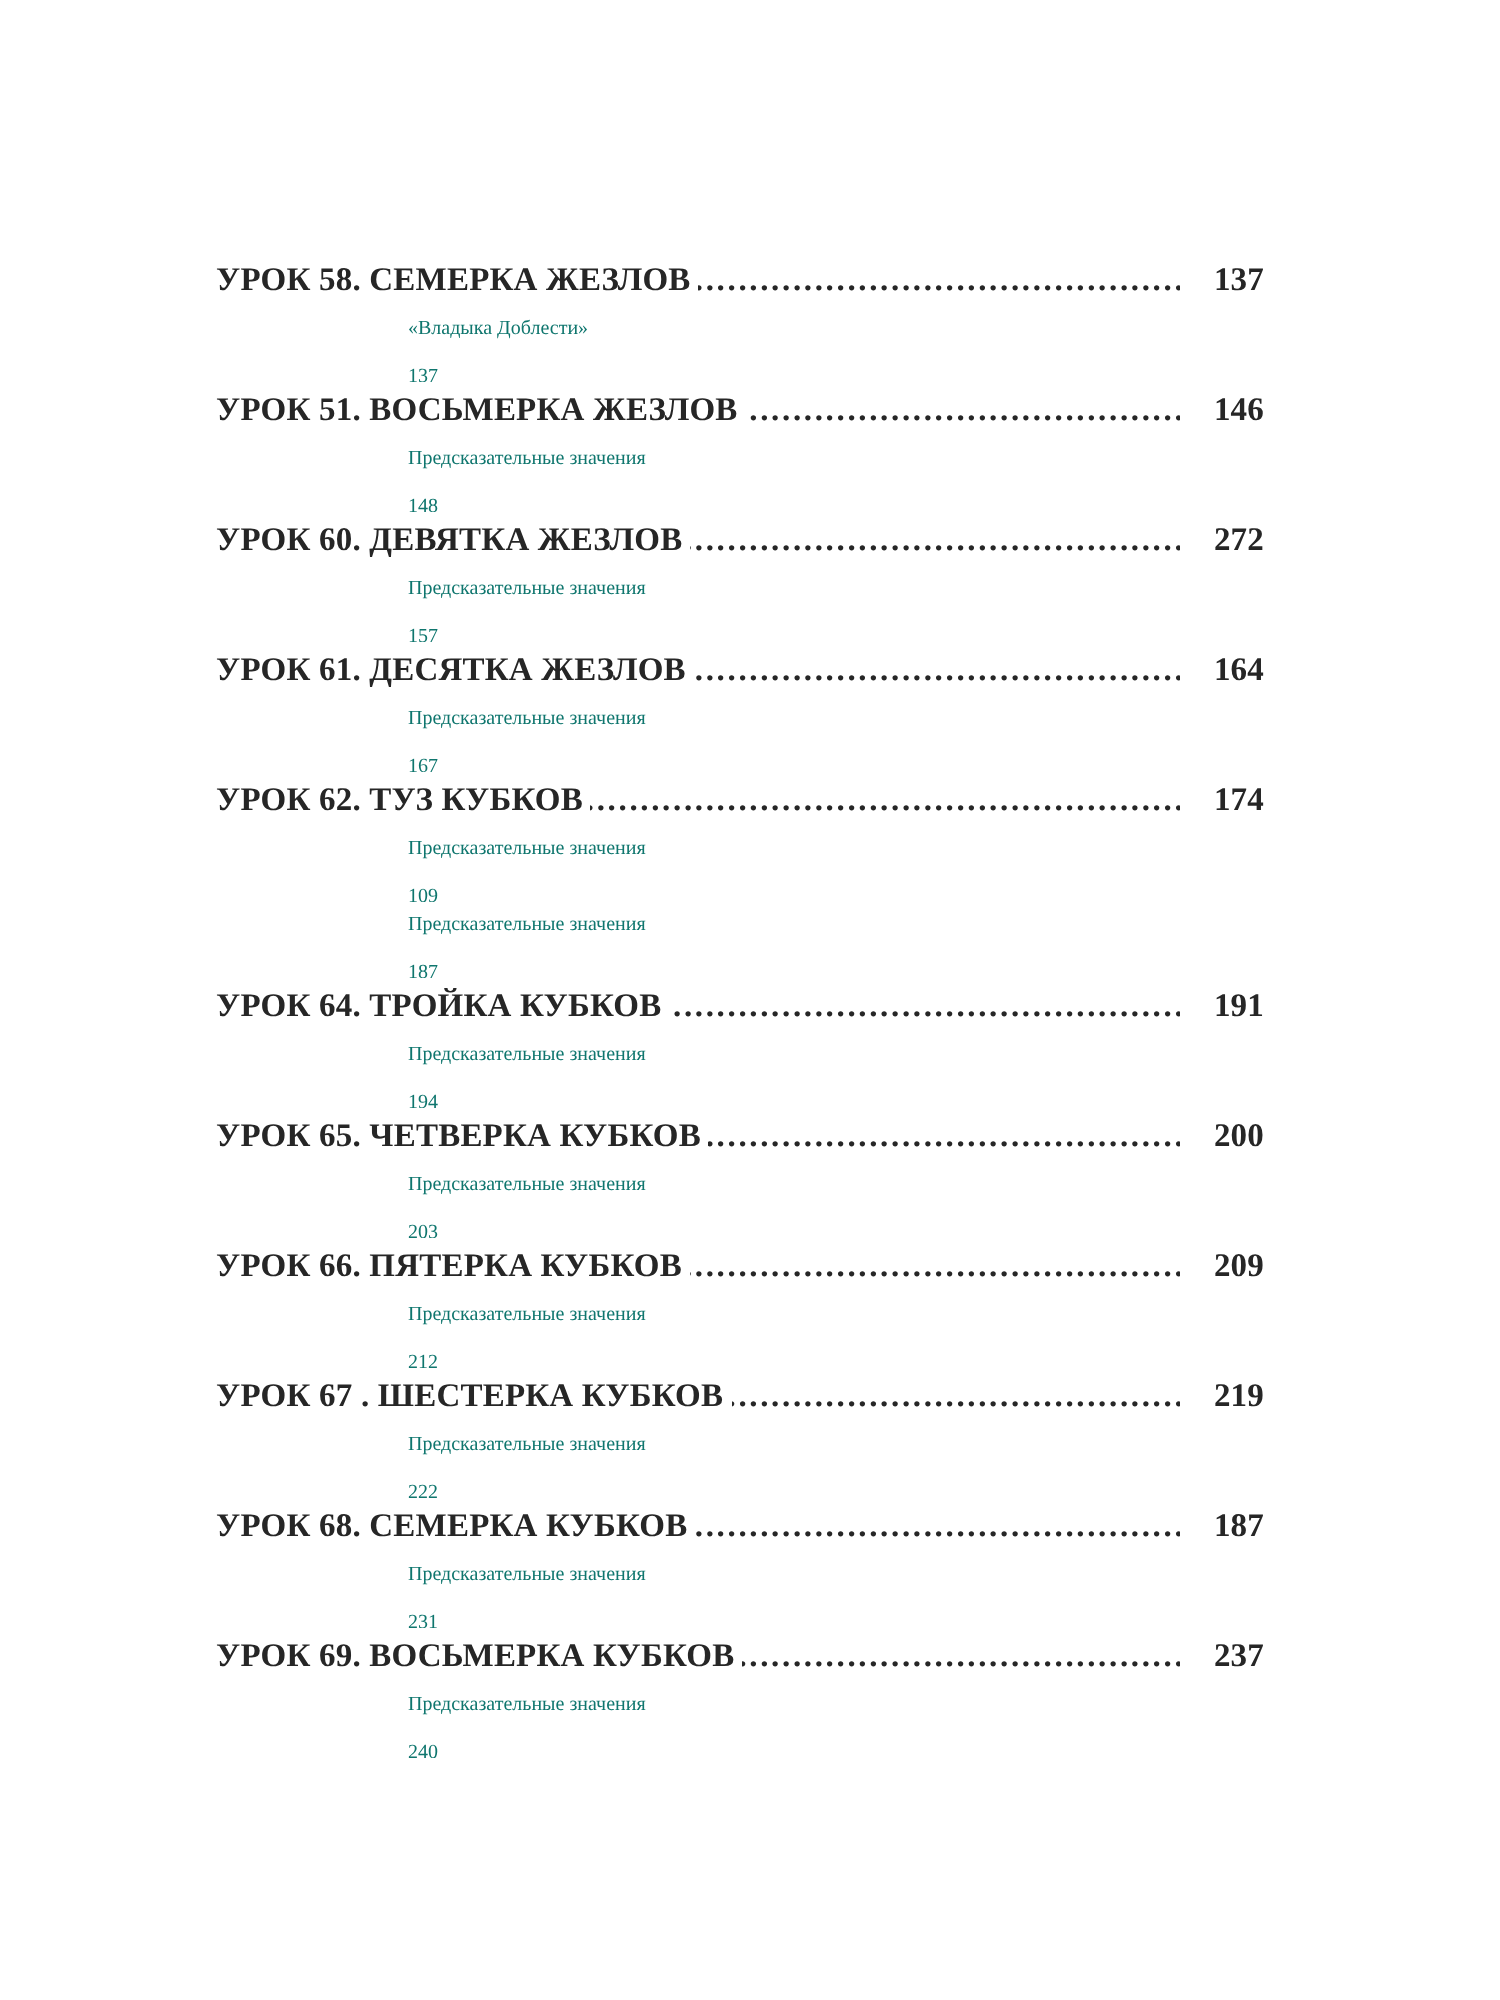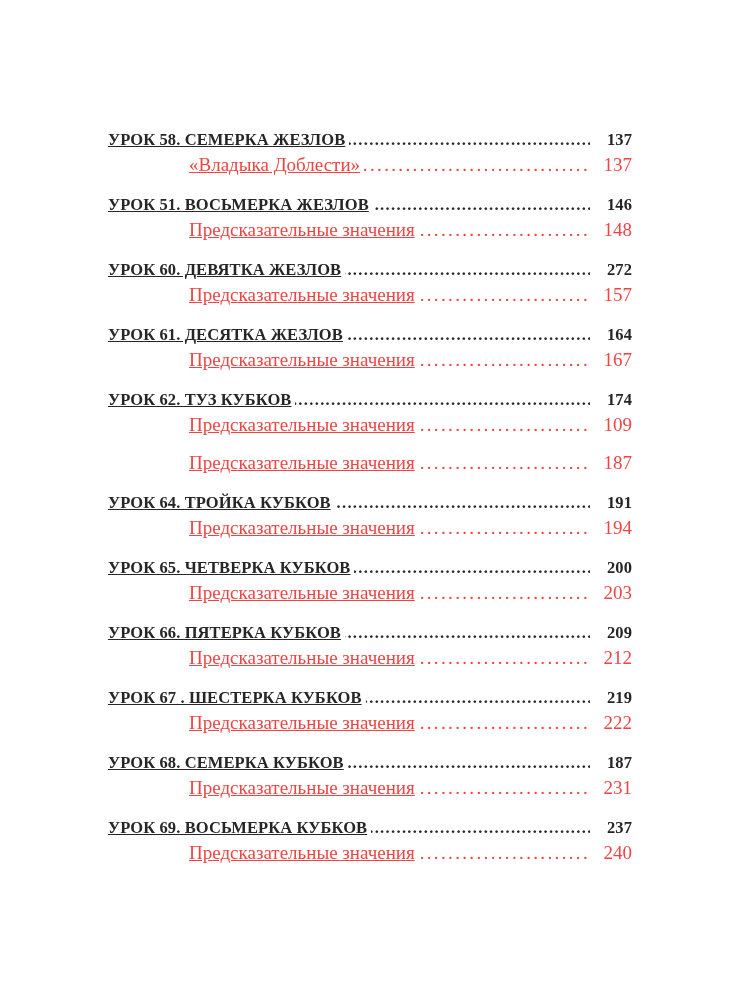--- a/index.html
+++ b/index.html
@@ -4,22 +4,22 @@
   <style>
     html, body { margin: 0; padding: 0; }
     body {
       width: 750px; height: 1000px; background: #ffffff;
       font-family: "Liberation Serif", "DejaVu Serif", serif;
       color: #2a2a2a; position: relative; overflow: hidden;
     }
     .toc { position: absolute; left: 108px; top: 126px; width: 524px; }
     .entry { display: flex; align-items: baseline; white-space: nowrap; overflow: hidden; }
     .main { font-weight: bold; font-size: 16.5px; height: 27px; line-height: 27px; color: #262626; letter-spacing: 0.1px; }
-    .sub { font-size: 19px; height: 38px; line-height: 24px; padding-left: 81px; color: #ef4444; }
-    .label { flex: 0 0 auto; text-decoration: underline; }
+    .sub { font-size: 10px; height: 38px; line-height: 24px; padding-left: 81px; color: #0f766e; flex-direction: column; }
+    .label { flex: 0 0 auto; }
     .dots { flex: 1 1 auto; overflow: hidden; margin: 0 2px 0 4px; position: relative; }
     .dots::after {
       content: ". . . . . . . . . . . . . . . . . . . . . . . . . . . . . . . . . . . . . . . . . . . . . . . . . . . . . . . . . . . . . . . . . . . . . . . . . . . . . . . . .";
       white-space: nowrap; display: block; text-align: right; direction: rtl; letter-spacing: -1.2px;
     }
     .main .dots::after { letter-spacing: -1.4px; }
     .page { flex: 0 0 auto; margin-left: 15px; }
   </style>
 </head>
 <body>

